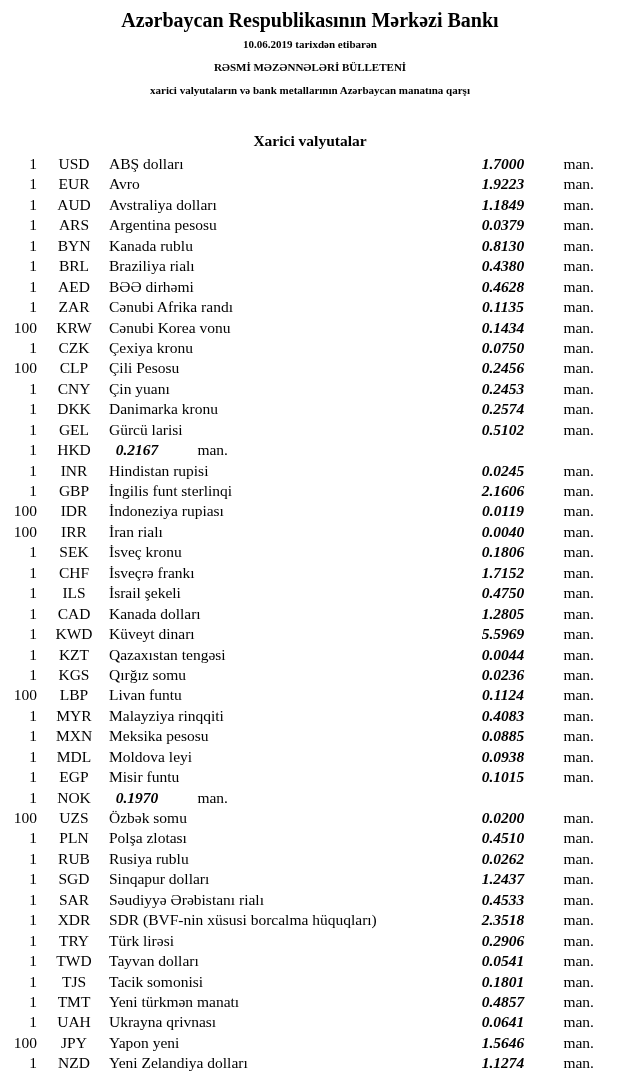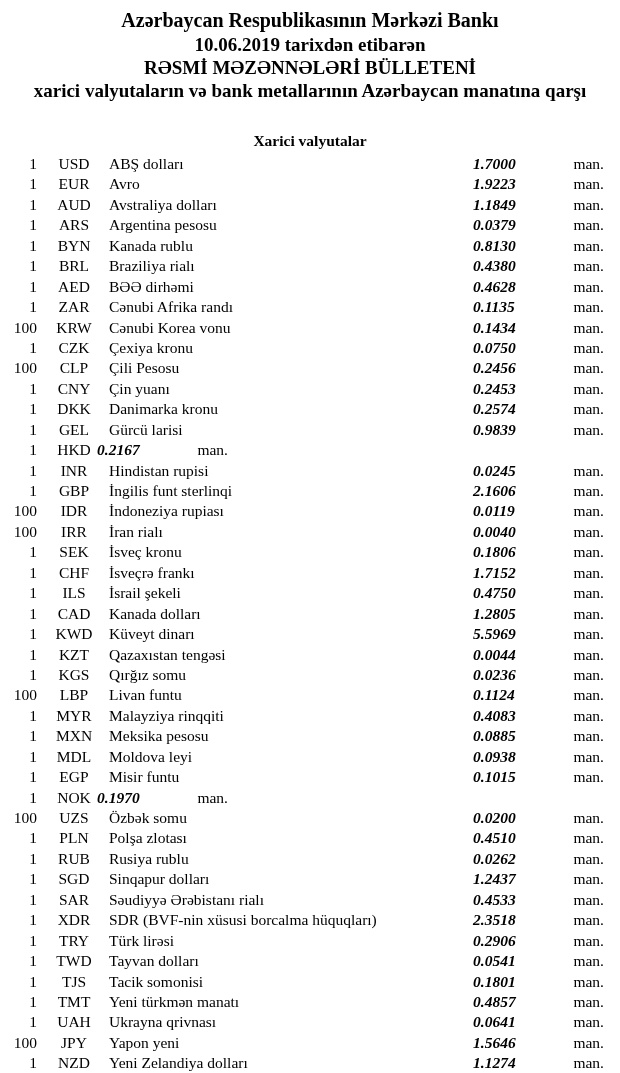--- a/index.html
+++ b/index.html
@@ -17,21 +17,21 @@
   .header {
     text-align: center;
     padding-top: 7px;
   }
   .bank-title {
     font-size: 20px;
     font-weight: 700;
     line-height: 26px;
   }
   .hline {
-    font-size: 19px;
+    font-size: 11px;
     font-weight: 700;
     line-height: 23px;
   }
   .section-title {
     text-align: center;
     font-size: 15.5px;
     font-weight: 700;
     line-height: 20px;
     margin-top: 29px;
   }
@@ -58,29 +58,29 @@
     text-align: center;
   }
   .name {
     flex: 1;
     margin-left: 12px;
     overflow: hidden;
   }
   .rate {
     flex: none;
     width: 80px;
-    text-align: left;
+    text-align: center;
     font-weight: 700;
     font-style: italic;
   }
   .unit {
     flex: none;
     width: 51px;
     text-align: right;
-    padding-right: 16px;
+    padding-right: 26px;
   }
 </style>
 </head>
 <body>
 
 <div class="page">
 
   <div class="header">
     <div class="bank-title">Azərbaycan Respublikasının Mərkəzi Bankı</div>
     <div class="hline">10.06.2019 tarixdən etibarən</div>
@@ -192,21 +192,21 @@
     <span class="code">DKK</span>
     <span class="name">Danimarka kronu</span>
     <span class="rate">0.2574</span>
     <span class="unit">man.</span>
   </div>
 
   <div class="row">
     <span class="qty">1</span>
     <span class="code">GEL</span>
     <span class="name">Gürcü larisi</span>
-    <span class="rate">0.9839</span>
+    <span class="rate">0.5102</span>
     <span class="unit">man.</span>
   </div>
 
   <div class="row">
     <span class="qty">1</span>
     <span class="code">HKD</span>
     <span class="rate">0.2167</span>
     <span class="unit">man.</span>
   </div>
 

